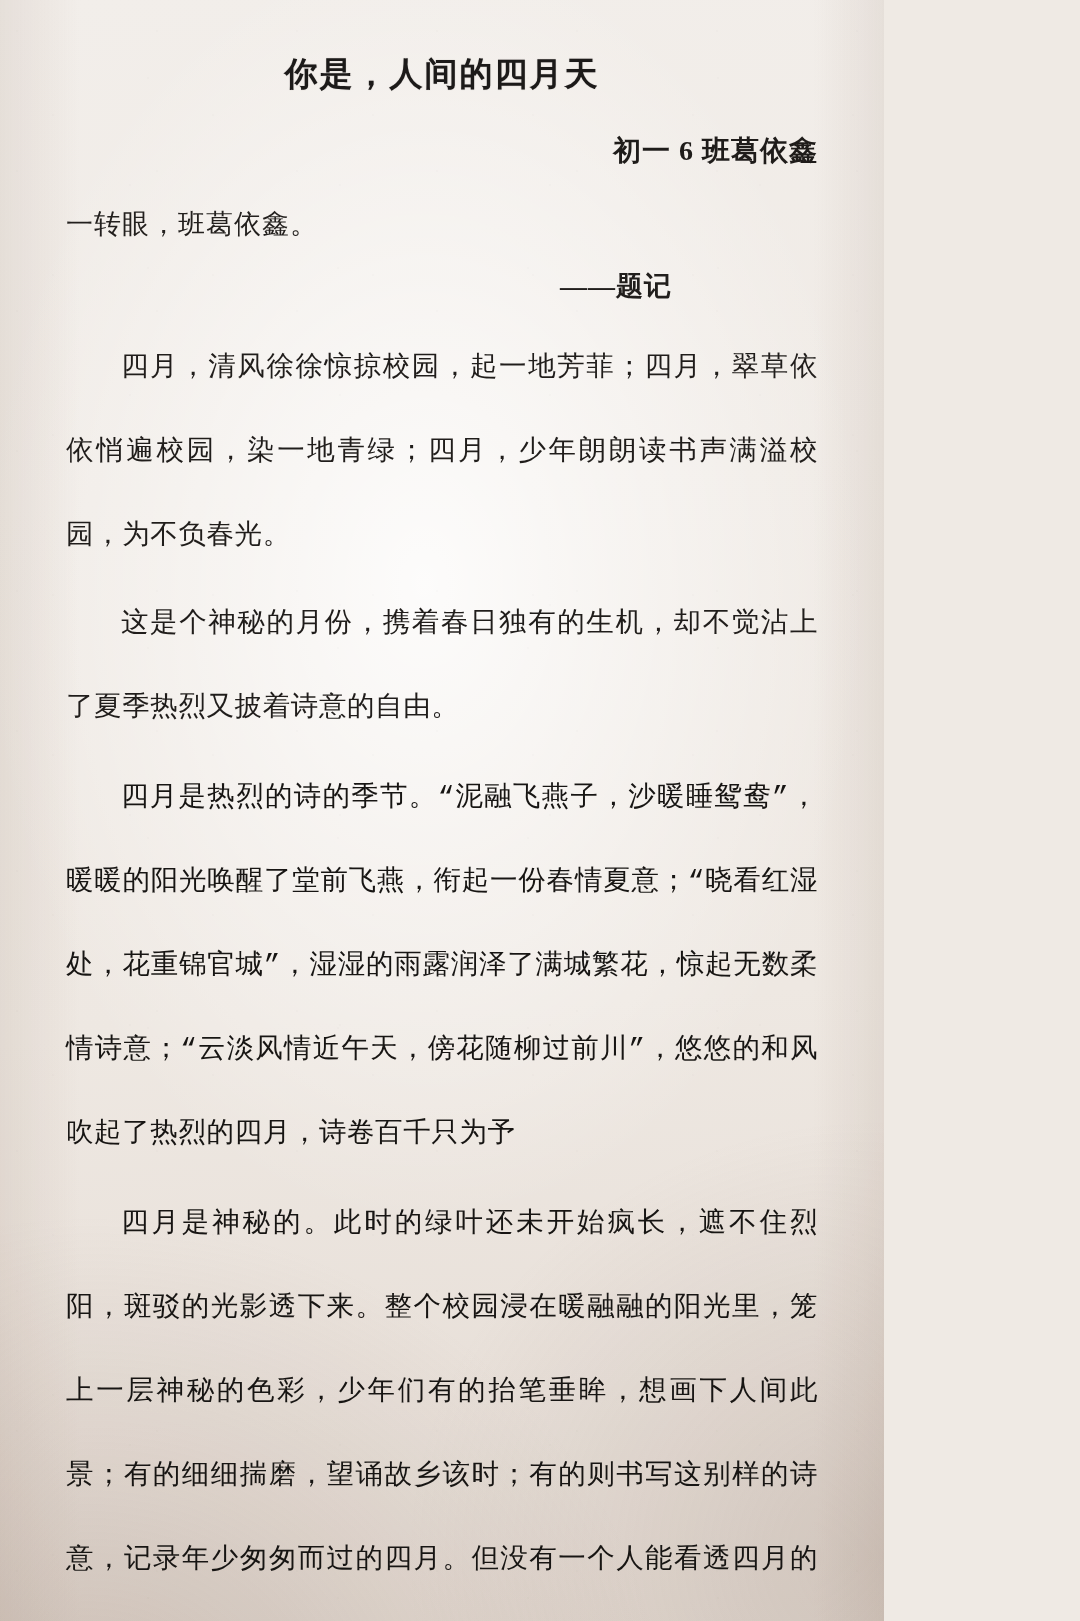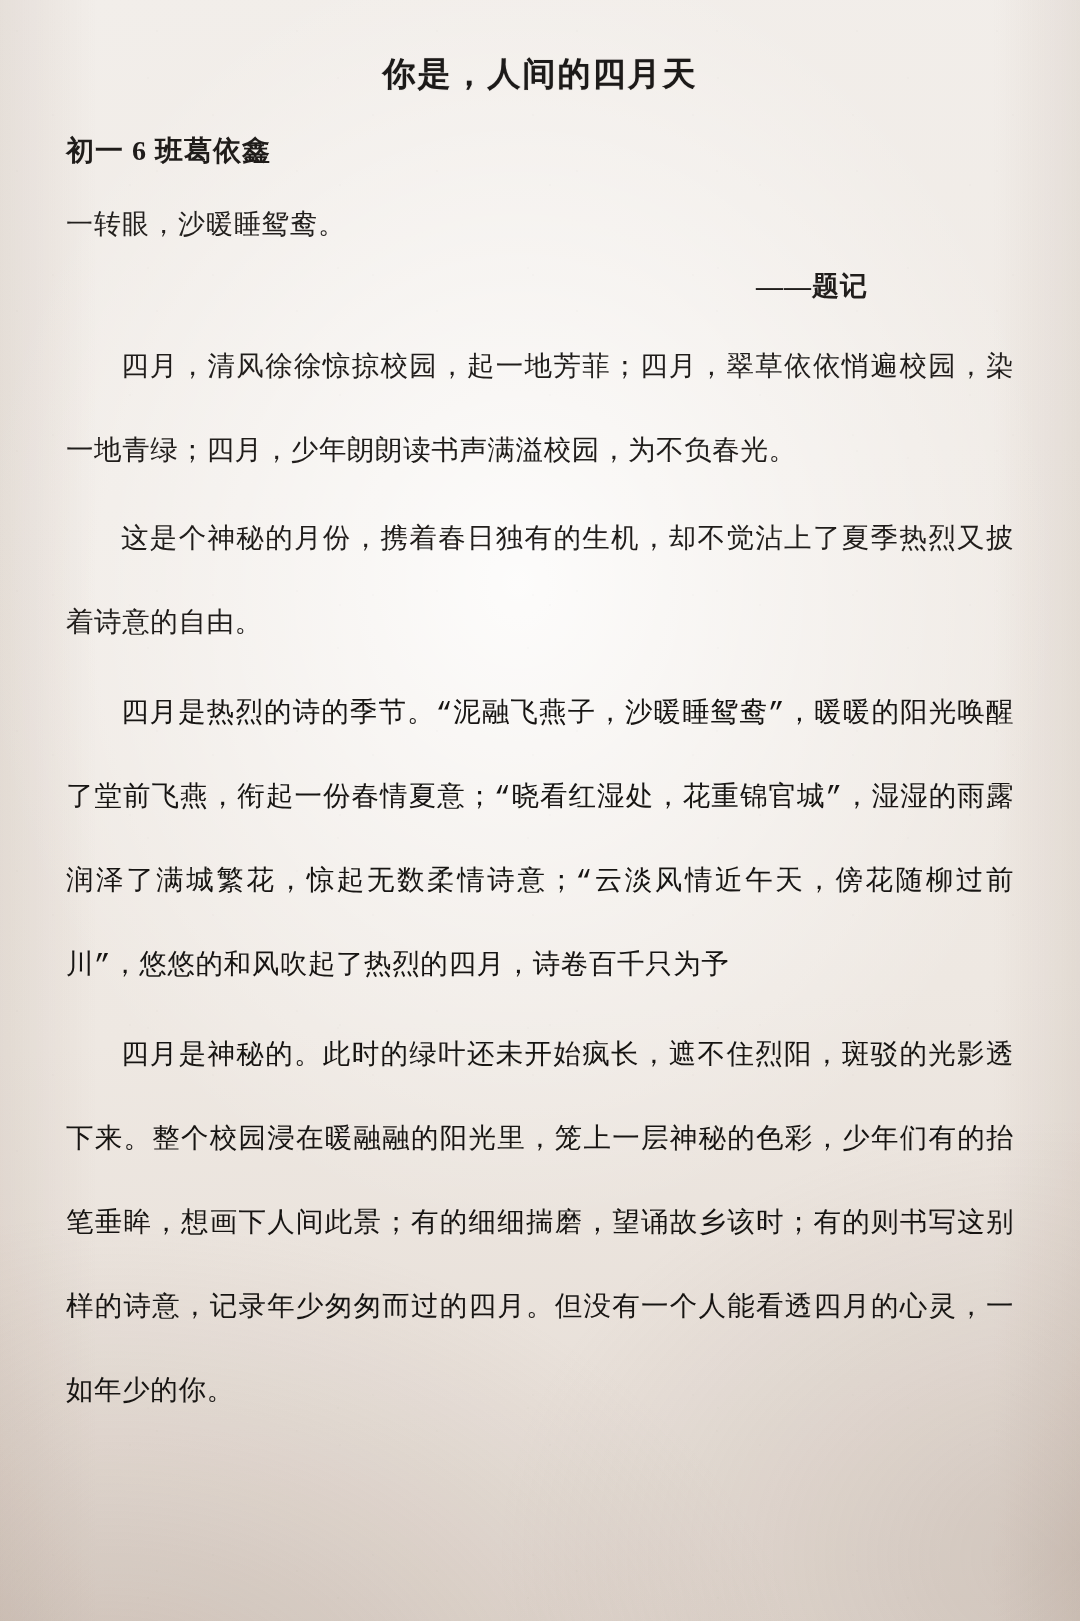--- a/index.html
+++ b/index.html
@@ -10,21 +10,21 @@
     width: 1080px;
     height: 1621px;
     overflow: hidden;
     background: #efeae4;
     font-family: "Liberation Serif", "DejaVu Serif", serif;
   }
 
   
   .page {
     position: relative;
-    width: 1080px;
+    width: 884px;
     height: 1621px;
     background:
       radial-gradient(ellipse 70% 55% at 48% 36%, rgba(255,255,255,0.85) 0%, rgba(255,255,255,0.0) 72%),
       linear-gradient(176deg, #f2eeea 0%, #f0ebe6 30%, #eee8e2 62%, #e8e0d9 85%, #e2d9d1 100%);
     box-sizing: border-box;
   }
   
   .page:after {
     content: "";
     position: absolute;
@@ -64,21 +64,21 @@
     font-size: 33px;
     font-weight: 700;
     letter-spacing: 2px;
     color: #1c1a19;
     text-shadow: 0 0 1px rgba(40,35,32,.35);
   }
 
   .doc-byline {
     margin: 0;
     padding-top: 35px;
-    text-align: left;
+    text-align: right;
     font-size: 28px;
     font-weight: 700;
     letter-spacing: 1px;
     color: #1f1c1a;
   }
 
   .epigraph-line {
     margin: 0;
     padding-top: 36px;
     font-size: 27px;
@@ -118,21 +118,21 @@
 
 <div class="page">
   <div class="grain"></div>
 
   <div class="content">
 
     <h1 class="doc-title">你是，人间的四月天</h1>
 
     <div class="doc-byline">初一 6 班葛依鑫</div>
 
-    <p class="epigraph-line">一转眼，沙暖睡鸳鸯。</p>
+    <p class="epigraph-line">一转眼，班葛依鑫。</p>
 
     <p class="epigraph-attrib">——题记</p>
 
     <p class="para">四月，清风徐徐惊掠校园，起一地芳菲；四月，翠草依依悄遍校园，染一地青绿；四月，少年朗朗读书声满溢校园，为不负春光。</p>
 
     <p class="para tight">这是个神秘的月份，携着春日独有的生机，却不觉沾上了夏季热烈又披着诗意的自由。</p>
 
 
     <p class="para tight dark">四月是热烈的诗的季节。“泥融飞燕子，沙暖睡鸳鸯”，暖暖的阳光唤醒了堂前飞燕，衔起一份春情夏意；“晓看红湿处，花重锦官城”，湿湿的雨露润泽了满城繁花，惊起无数柔情诗意；“云淡风情近午天，傍花随柳过前川”，悠悠的和风吹起了热烈的四月，诗卷百千只为予</p>
 

